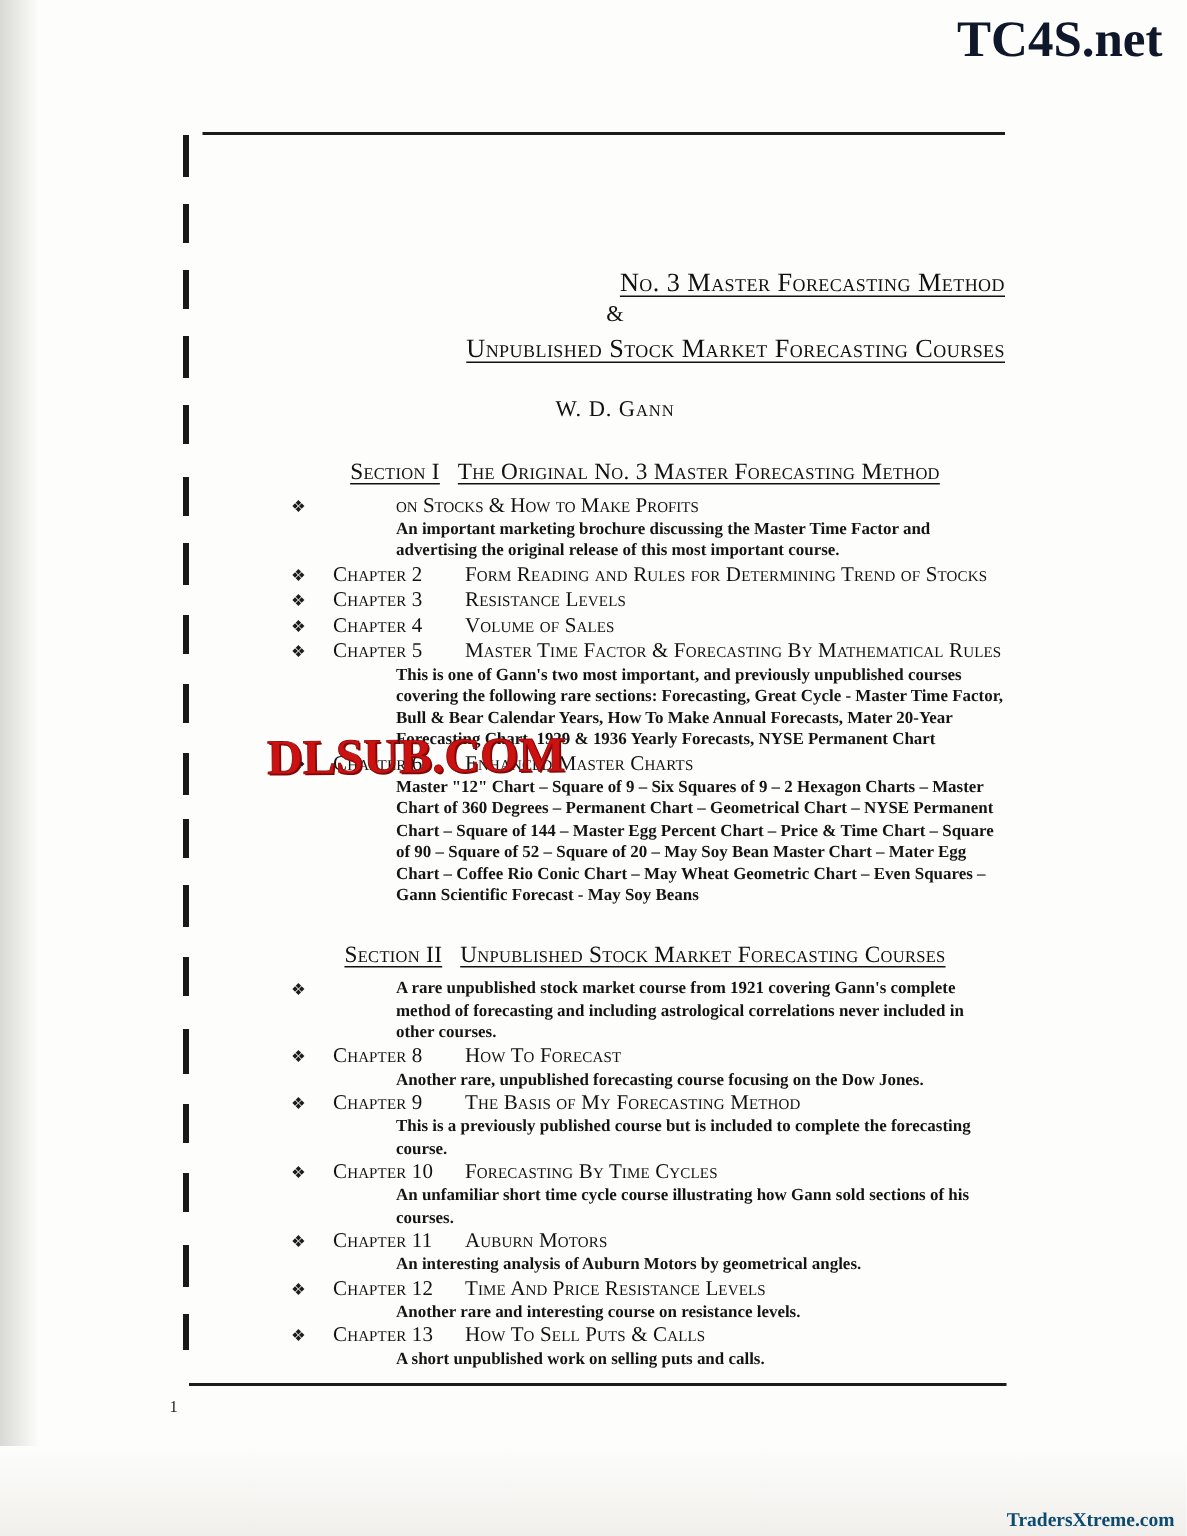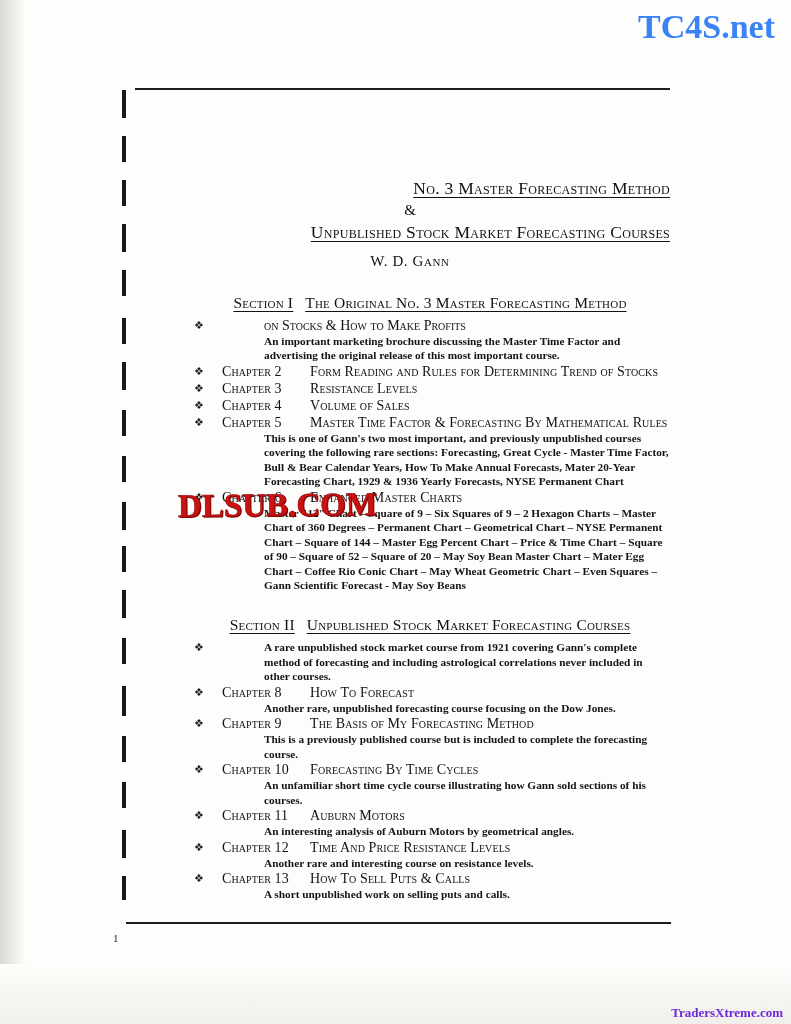--- a/index.html
+++ b/index.html
@@ -35,31 +35,31 @@
   }
 
   
   .brand-top {
     position: absolute;
     top: 8px;
     right: 16px;
     font-family: "Liberation Serif", serif;
     font-weight: bold;
     font-size: 34px;
-    color: #3b82f6;
+    color: #0f172a;
     letter-spacing: 0px;
   }
   .brand-bottom {
     position: absolute;
     bottom: 3px;
     right: 8px;
     font-family: "Liberation Serif", serif;
     font-weight: bold;
     font-size: 13px;
-    color: #6d28d9;
+    color: #0c4a6e;
   }
 
   
   .binder-marks {
     position: absolute;
     left: 122px;
     top: 90px;
     width: 6px;
     height: 810px;
   }
@@ -117,21 +117,21 @@
     text-decoration: underline;
     text-underline-offset: 3px;
     font-weight: 500;
     text-align: right;
   }
   .title-amp {
     font-size: 15px;
     margin: 3px 0;
   }
   .author {
-    margin-top: 10px;
+    margin-top: 22px;
     font-variant: small-caps;
     font-size: 15px;
     letter-spacing: 0.6px;
   }
 
   
   .section-head {
     margin-top: 24px;
     font-variant: small-caps;
     font-size: 15.5px;

